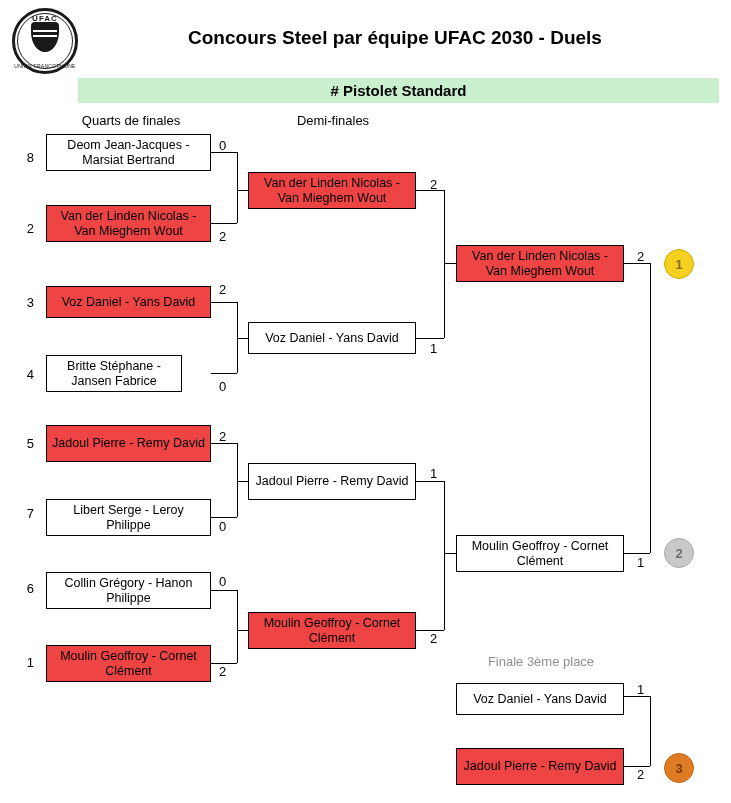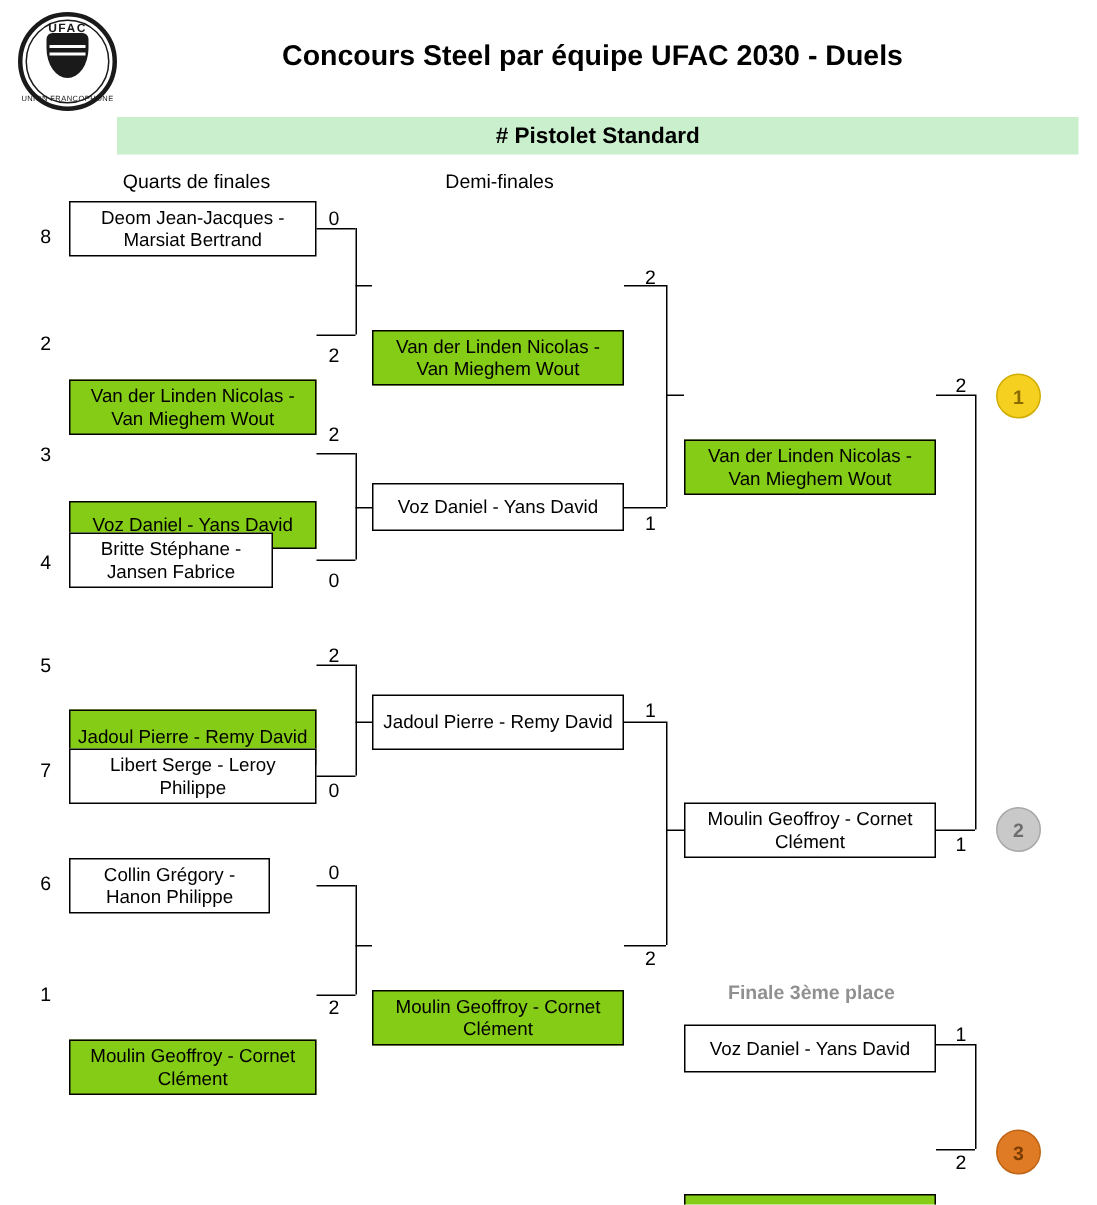--- a/index.html
+++ b/index.html
@@ -119,39 +119,39 @@
   .rh-sf   { left: 248px; top: 113px; width: 170px; }
   .rh-fin  { left: 456px; top: 113px; width: 170px; }
 
   .third-label {
     position: absolute;
     left: 456px;
     top: 654px;
     width: 170px;
     text-align: center;
     font-size: 13px;
-    font-weight: bold;
+    font-weight: normal;
     color: #909090;
   }
 
   
   .box {
     position: absolute;
     box-sizing: border-box;
     border: 1px solid #000000;
     background: #ffffff;
     font-size: 12.5px;
     line-height: 15px;
     display: flex;
     align-items: center;
     justify-content: center;
     text-align: center;
     padding: 1px 3px;
   }
-  .box.win { background: #84cc16; margin-top: 48px; }
+  .box.win { background: #ef4444; }
 
   
   .seed {
     position: absolute;
     font-size: 13px;
     text-align: right;
     width: 16px;
   }
   
   .score {
@@ -229,21 +229,21 @@
 
   <div class="seed" style="left:18px; top:436px;">5</div>
   <div class="box win" style="left:46px; top:425px; width:165px; height:37px;">Jadoul Pierre - Remy David</div>
   <div class="score" style="left:219px; top:429px;">2</div>
 
   <div class="seed" style="left:18px; top:506px;">7</div>
   <div class="box" style="left:46px; top:499px; width:165px; height:37px;">Libert Serge - Leroy Philippe</div>
   <div class="score" style="left:219px; top:519px;">0</div>
 
   <div class="seed" style="left:18px; top:581px;">6</div>
-  <div class="box" style="left:46px; top:572px; width:134px; height:37px;">Collin Grégory - Hanon Philippe</div>
+  <div class="box" style="left:46px; top:572px; width:165px; height:37px;">Collin Grégory - Hanon Philippe</div>
   <div class="score" style="left:219px; top:574px;">0</div>
 
   <div class="seed" style="left:18px; top:655px;">1</div>
   <div class="box win" style="left:46px; top:645px; width:165px; height:37px;">Moulin Geoffroy - Cornet Clément</div>
   <div class="score" style="left:219px; top:664px;">2</div>
 
   <div class="box win" style="left:248px; top:172px; width:168px; height:37px;">Van der Linden Nicolas - Van Mieghem Wout</div>
   <div class="score" style="left:430px; top:177px;">2</div>
 
   <div class="box" style="left:248px; top:322px; width:168px; height:32px;">Voz Daniel - Yans David</div>

